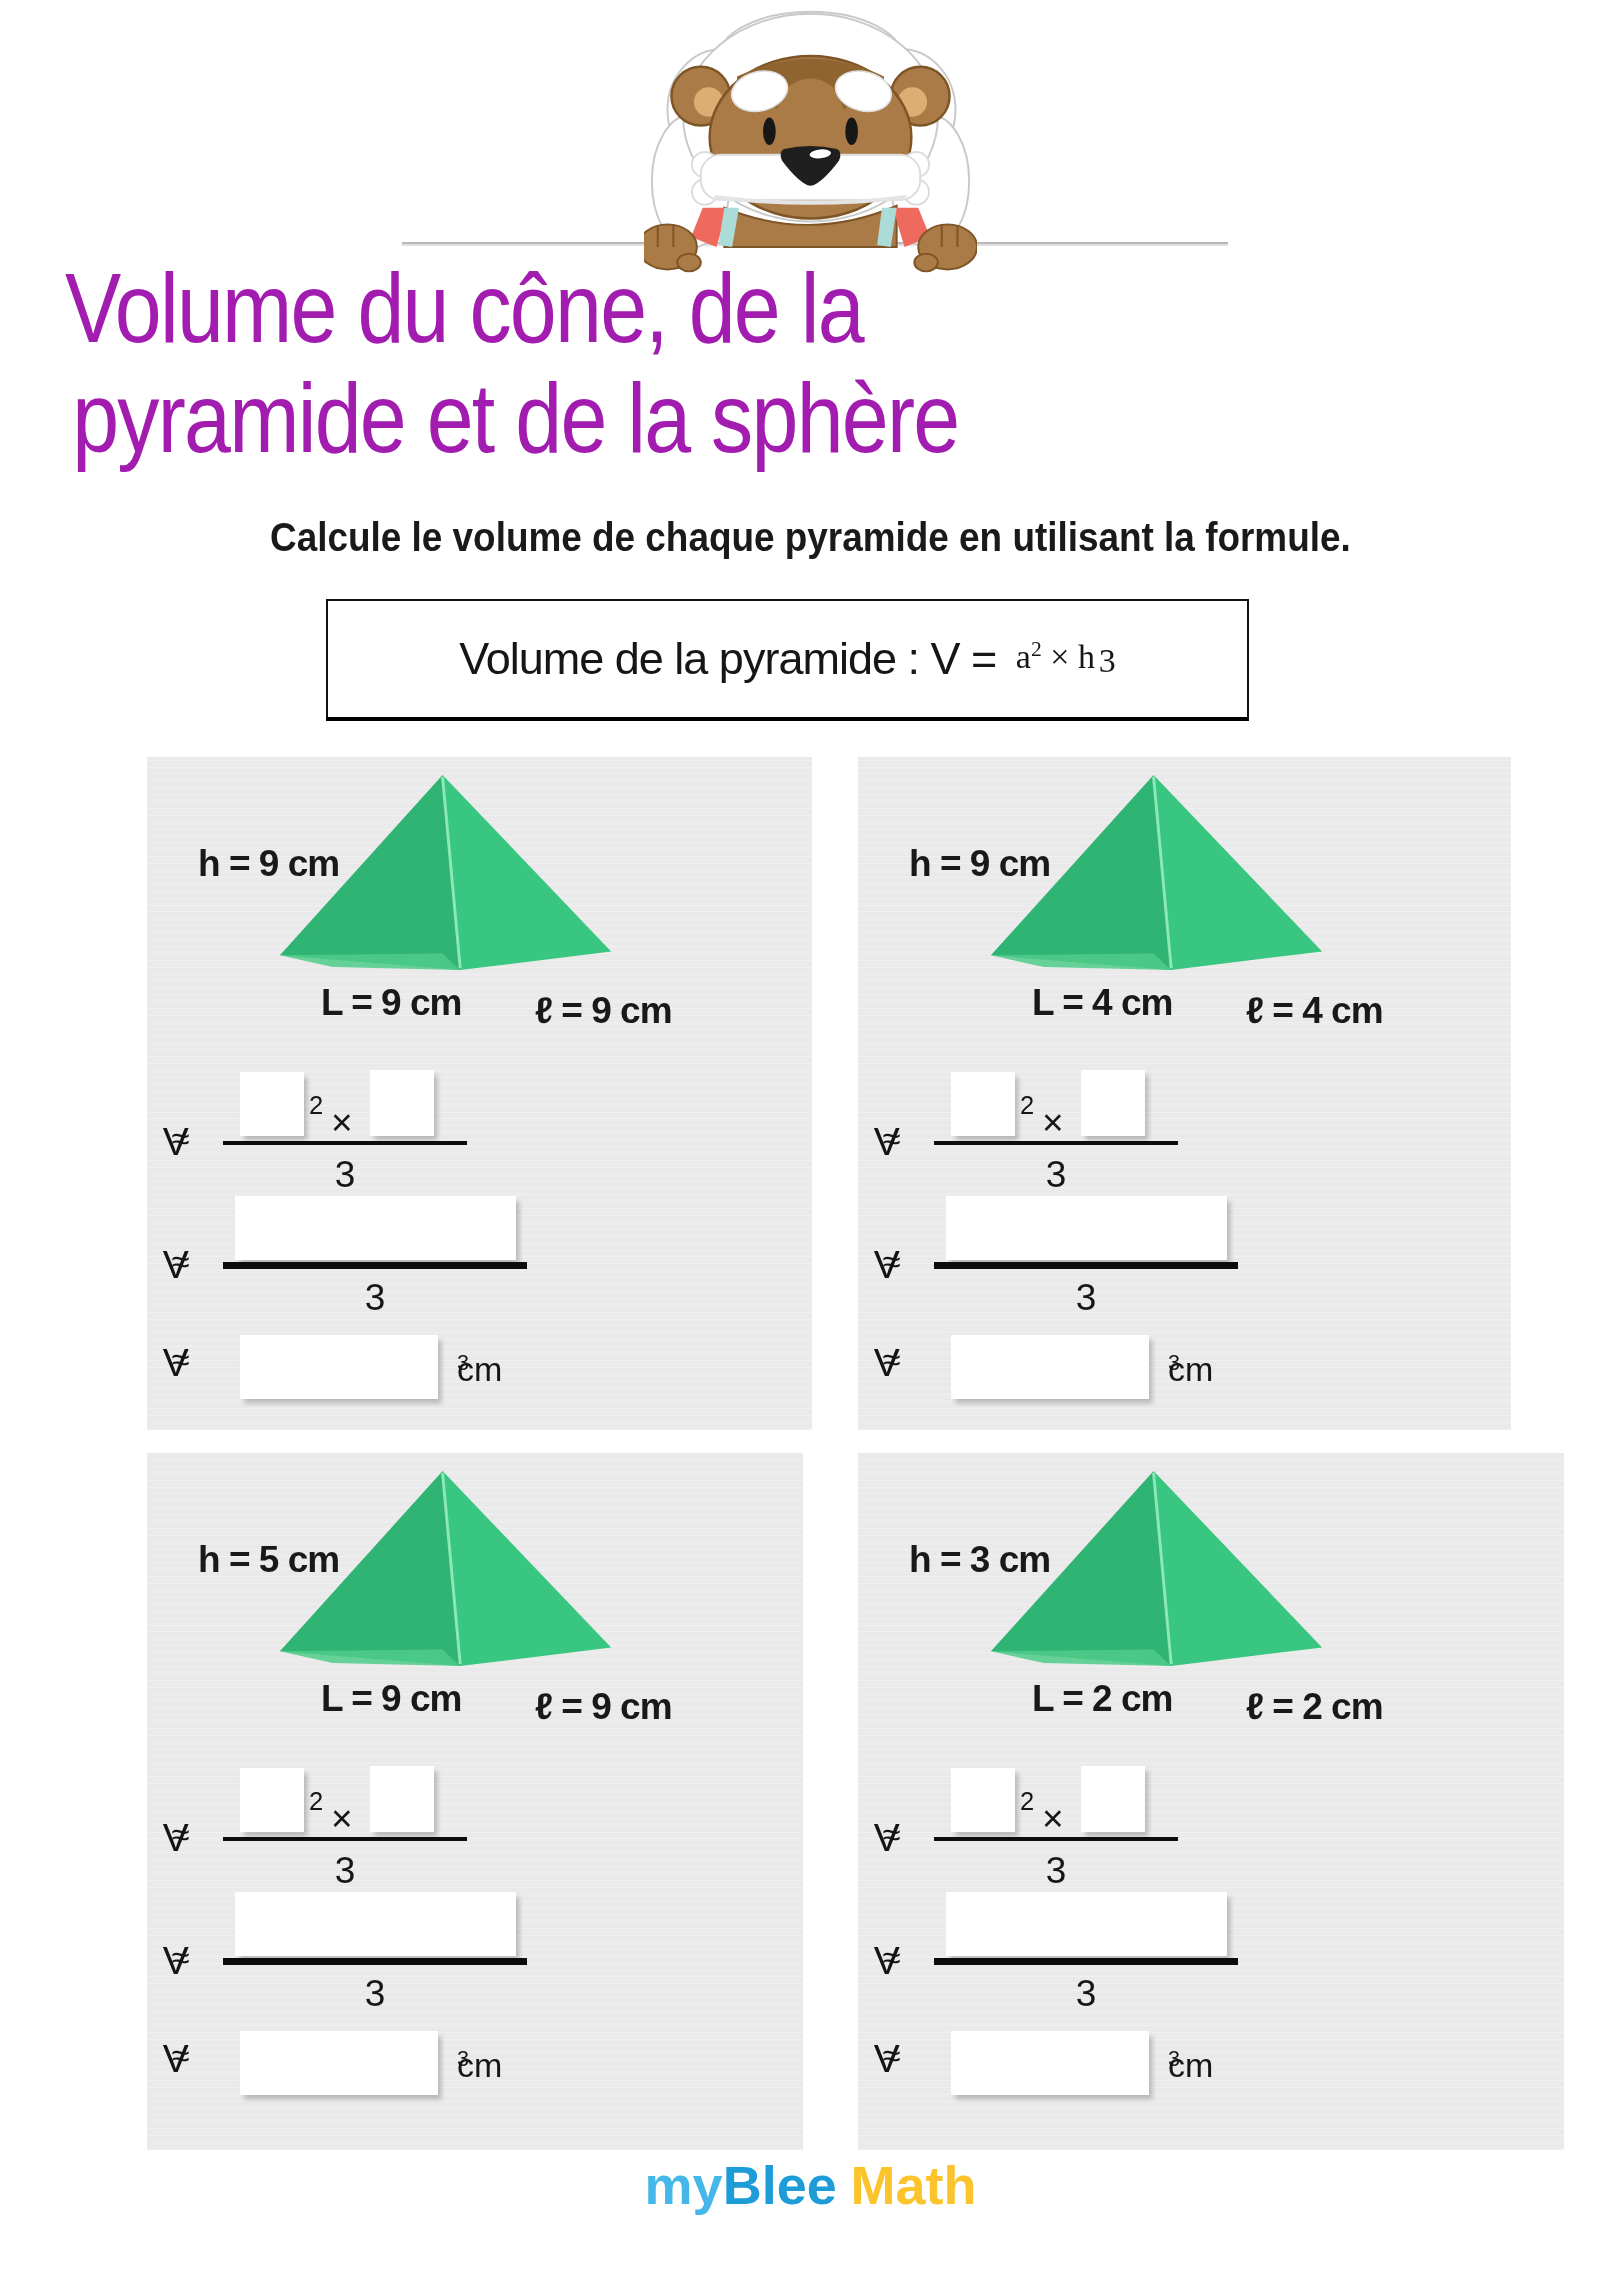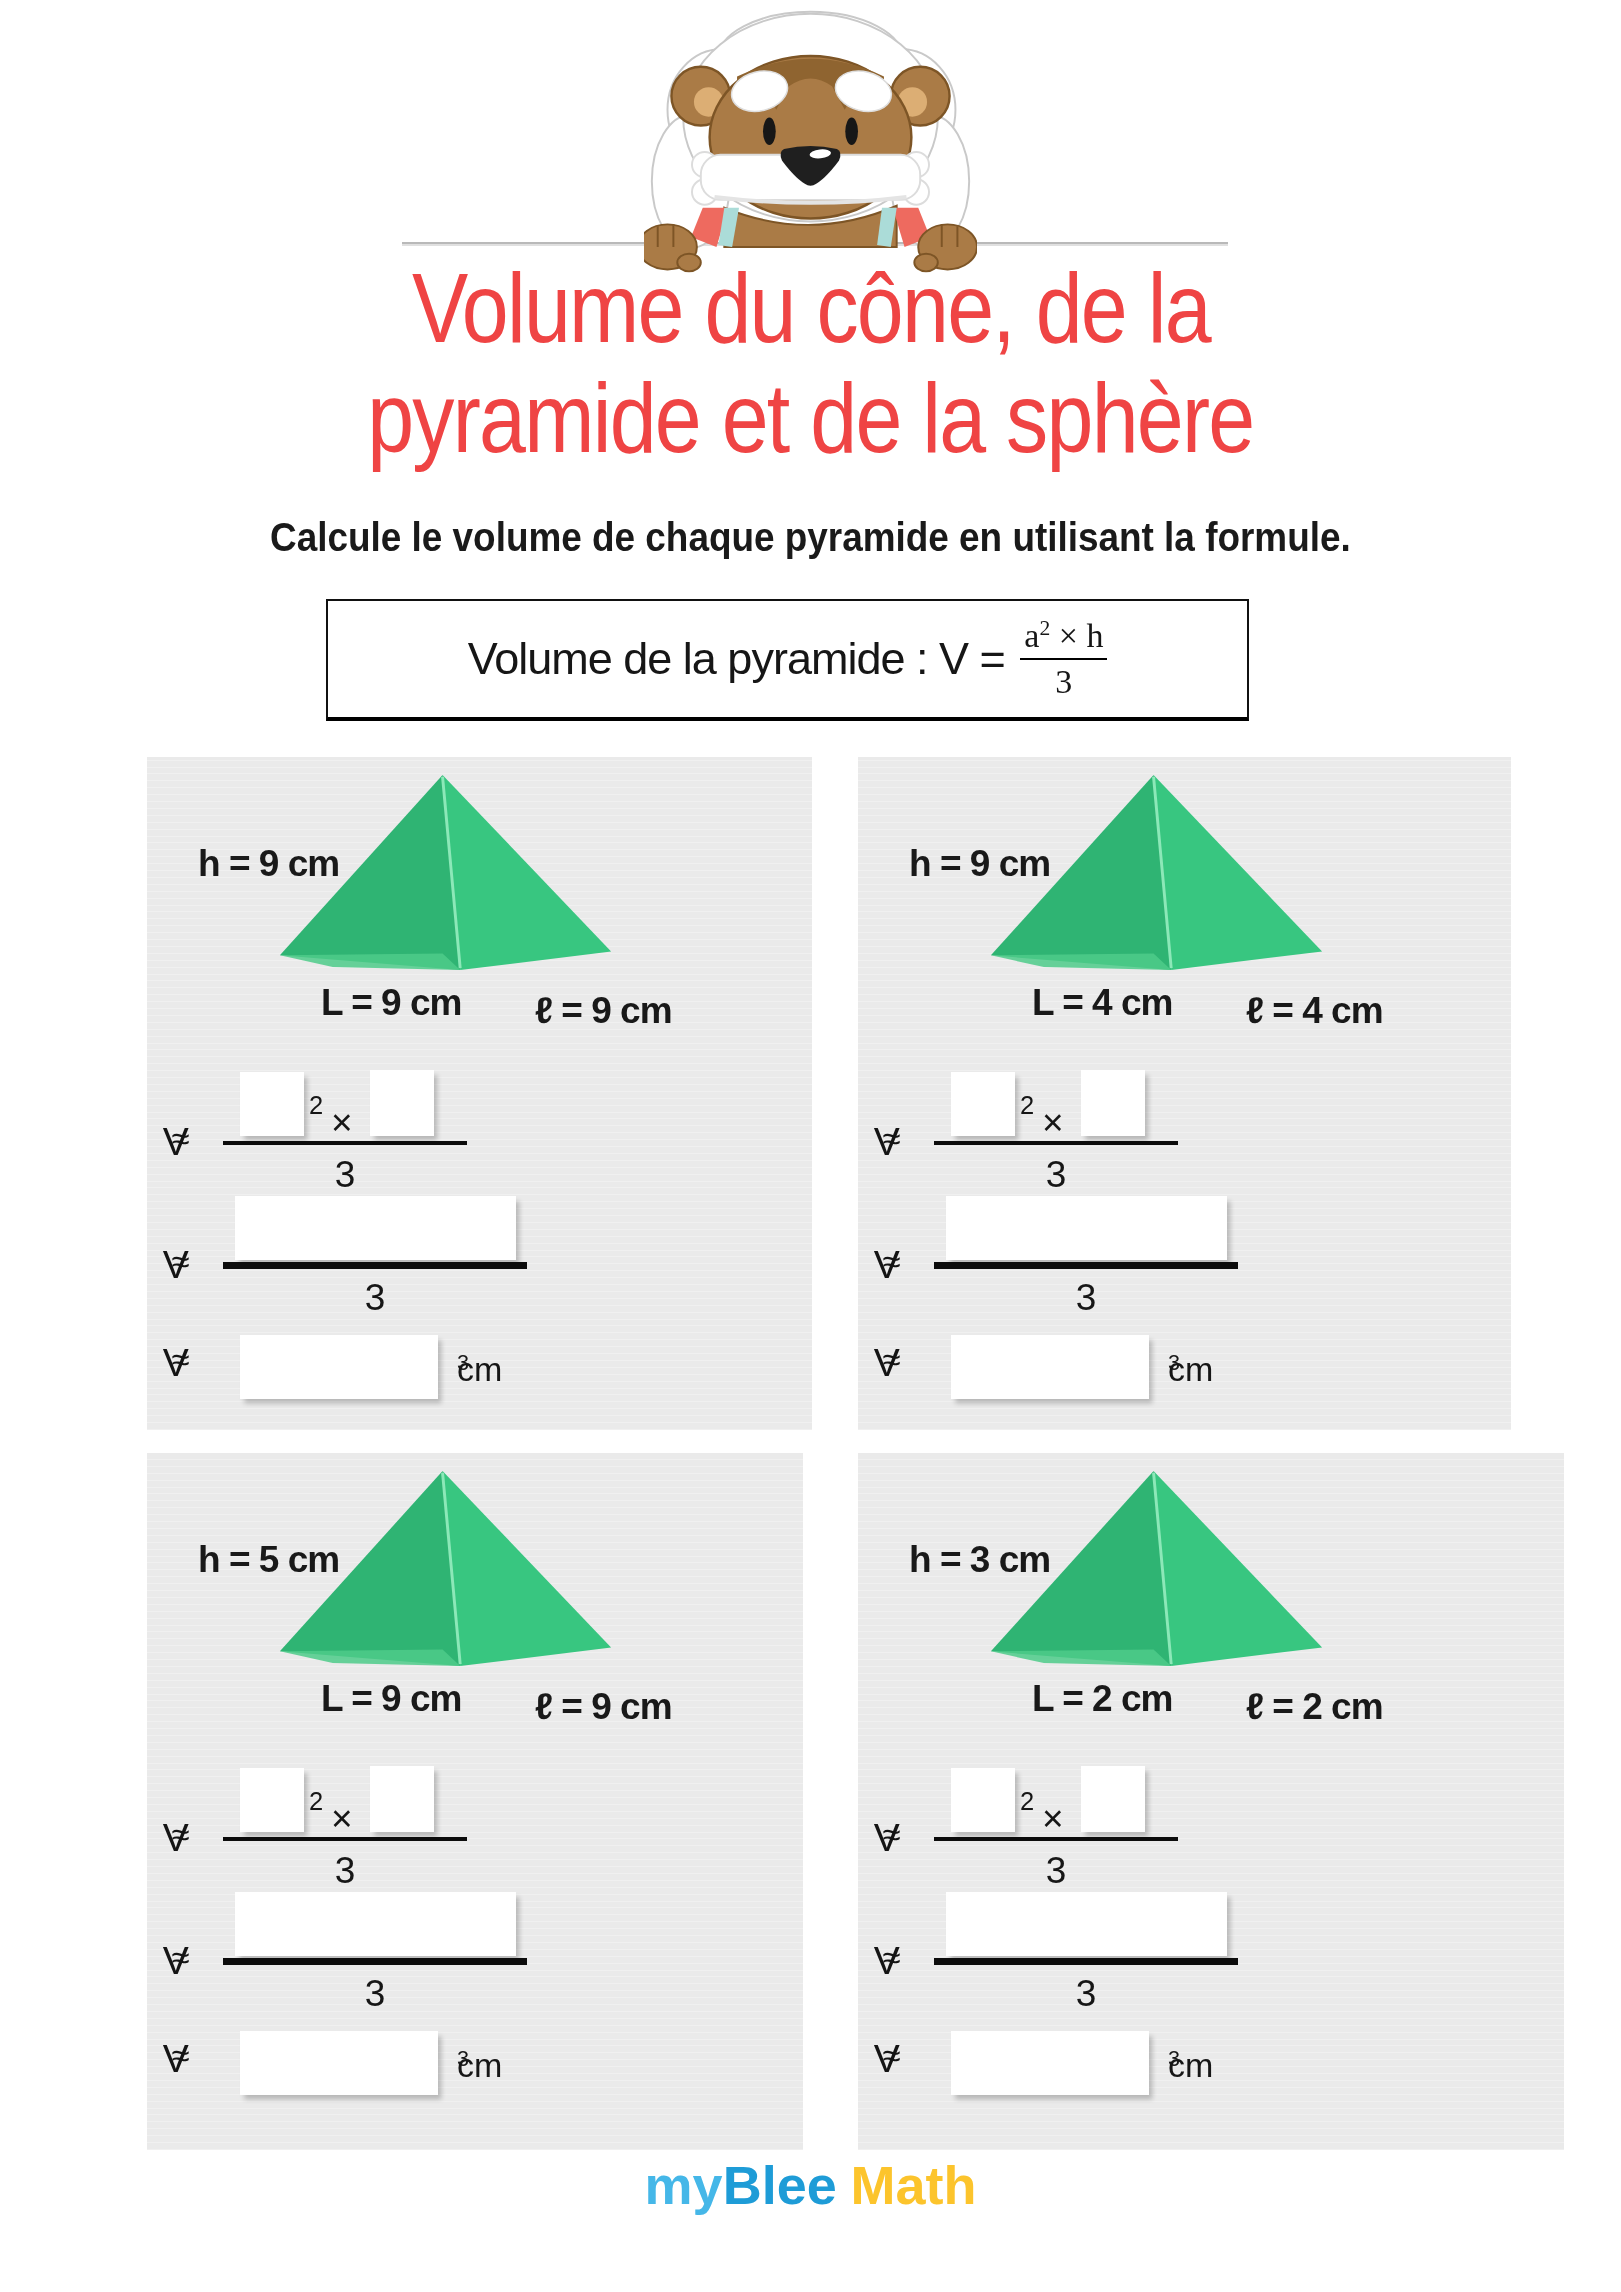--- a/index.html
+++ b/index.html
@@ -4,32 +4,32 @@
 <style>
   html,body{margin:0;padding:0;background:#ffffff;}
   body{font-family:"Liberation Sans","DejaVu Sans",sans-serif;color:#161616;}
   .page{position:relative;width:1621px;height:2293px;background:#ffffff;overflow:hidden;}
 
   
   .rule{position:absolute;left:402px;top:242px;width:826px;height:3.9px;
         background:linear-gradient(180deg,#b9b9b9 0 2px,#e0e0e0 2px 3.9px);z-index:1;}
   .mascot{position:absolute;left:644px;top:0px;width:333px;height:294px;z-index:2;}
 
-  .title{position:absolute;left:0;top:253px;width:1621px;text-align:center;
-         font-size:98px;line-height:110px;font-weight:400;letter-spacing:-2px;color:#ef4444;z-index:3;}
+  .title{position:absolute;left:0;top:253px;width:1621px;text-align:left;
+         font-size:98px;line-height:110px;font-weight:400;letter-spacing:-2px;color:#a21caf;z-index:3;}
   .title .squeeze{display:inline-block;transform:scaleX(.86);transform-origin:center;white-space:nowrap;}
   .subtitle{position:absolute;left:0;top:514px;width:1621px;text-align:center;
             font-size:41px;font-weight:700;color:#1a1a1a;}
   .subtitle .squeeze{display:inline-block;transform:scaleX(.9);white-space:nowrap;}
 
   .formula-box{position:absolute;left:326px;top:599px;width:923px;height:122px;box-sizing:border-box;
                border:2px solid #111;border-bottom:4.9px solid #000;background:#fff;
                display:flex;align-items:center;justify-content:center;gap:15.7px;}
   .formula-label{font-size:45px;letter-spacing:-1px;}
-  .frac{display:inline-flex;flex-direction:column;align-items:center;
+  .frac{display:inline-flex;flex-direction:row;align-items:center;
         font-family:"Liberation Serif","DejaVu Serif",serif;font-size:34px;line-height:1;}
   .frac .num{padding:0 3.9px 4.9px 3.9px;}
   .frac .bar{align-self:stretch;height:2.9px;background:#000;}
   .frac .den{padding-top:4.9px;}
   sup.f2{font-size:21.6px;vertical-align:super;line-height:0;}
 
   .panel{position:absolute;background:#eaeaea;
          background-image:repeating-linear-gradient(0deg,rgba(255,255,255,.3) 0 1px,rgba(0,0,0,0) 1px 6.9px);padding-left:48px;}
   .panel *{position:absolute;}
   .dimlabel{font-weight:700;font-size:37px;color:#191919;white-space:nowrap;letter-spacing:-1px;}

